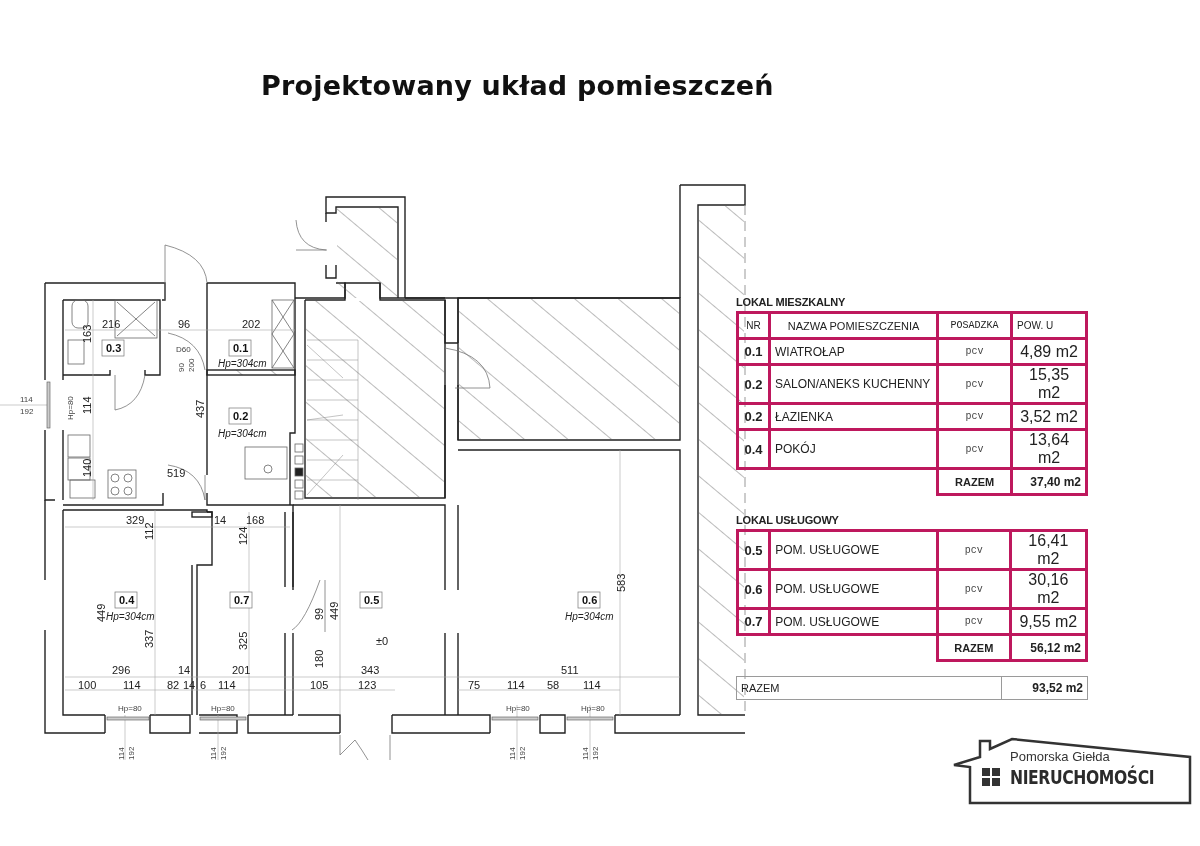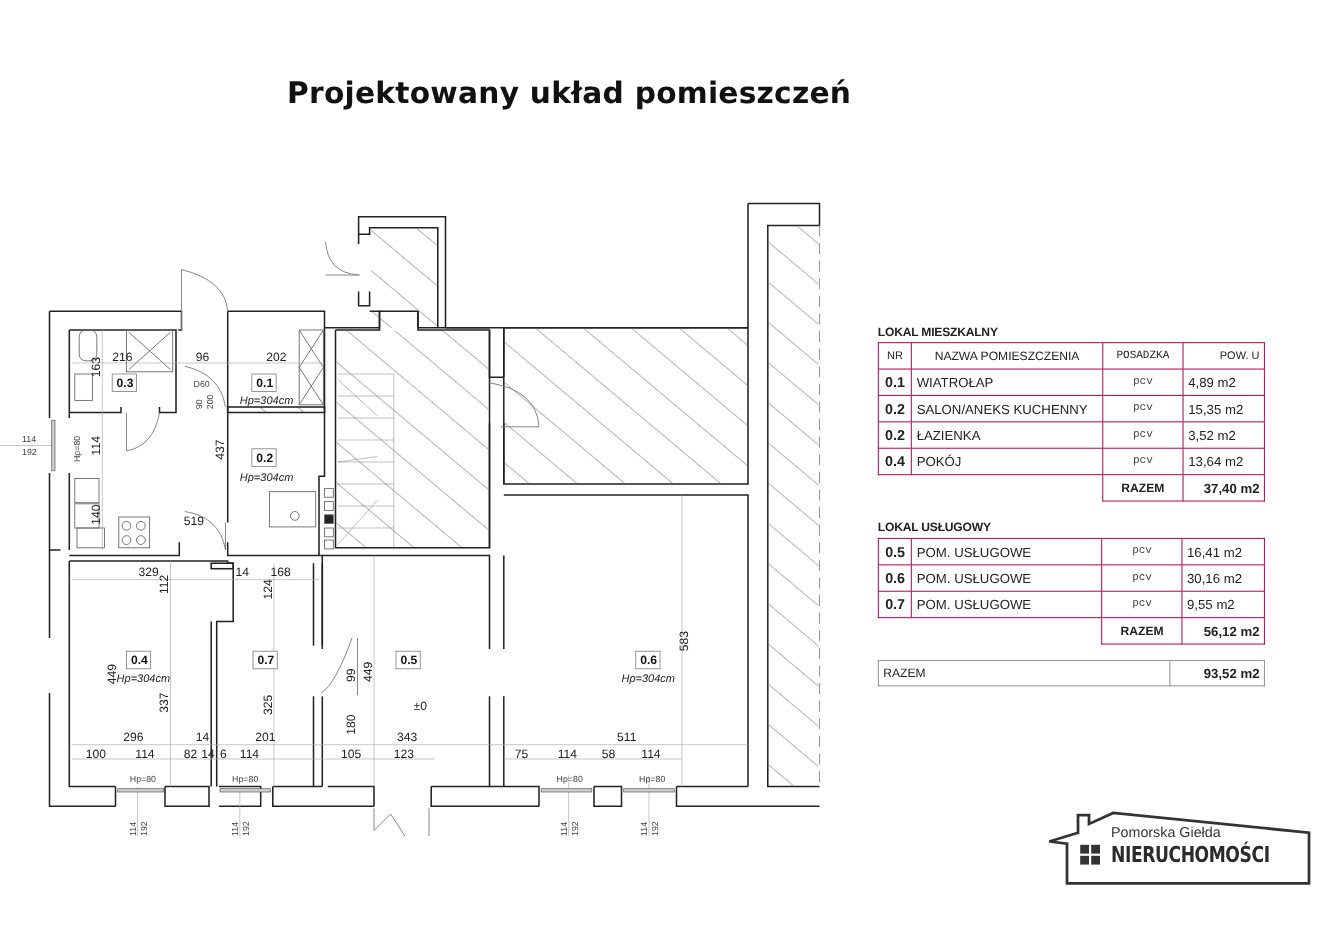--- a/index.html
+++ b/index.html
@@ -4,28 +4,28 @@
 <style>
   html, body { margin:0; padding:0; background:#ffffff; }
   body { width:1200px; height:846px; position:relative; overflow:hidden; font-family:"Liberation Sans", sans-serif; color:#1a1a1a; }
   .title { position:absolute; left:261px; top:70px; font-family:"DejaVu Sans", sans-serif; font-weight:bold; font-size:27px; color:#111; letter-spacing:0.2px; }
   svg.plan { position:absolute; left:0; top:0; }
   .dim { font-family:"Liberation Sans", sans-serif; font-size:11px; fill:#222; }
   .dim-s { font-family:"Liberation Sans", sans-serif; font-size:8px; fill:#444; }
   .roomlbl { font-family:"Liberation Sans", sans-serif; font-size:11px; font-weight:bold; fill:#111; }
   .hp { font-family:"Liberation Sans", sans-serif; font-size:10px; font-style:italic; fill:#222; }
 
-  .legend { position:absolute; left:798px; top:296px; width:352px; font-family:"Liberation Sans", sans-serif; color:#222; }
+  .legend { position:absolute; left:736px; top:296px; width:352px; font-family:"Liberation Sans", sans-serif; color:#222; }
   .sec-title { font-size:11px; font-weight:bold; margin-bottom:3px; letter-spacing:-0.2px; }
   table.tbl { border-collapse:collapse; width:352px; font-size:11px; }
-  table.tbl td { border:1px solid #be185d; height:23px; padding:0 4px; }
+  table.tbl td { border:3px solid #be185d; height:23px; padding:0 4px; }
   .c-nr { width:22px; font-weight:bold; font-size:13px; text-align:center; }
   .c-name { width:180px; font-size:12px; }
   .c-pos { width:68px; text-align:center; font-size:10px; color:#444;font-family:Liberation Mono, monospace; }
-  .c-pow { width:72px; text-align:left; font-size:12px; }
+  .c-pow { width:72px; text-align:center; font-size:16px; }
   .hdr td { font-size:10px; text-align:center; height:24px; }
   .sum-row td.blank { border:none; }
   .sum-row td.lbl { text-align:center; font-weight:bold; font-size:11px; height:23px; }
   .sum-row td.val { text-align:right; font-weight:bold; font-size:12px; }
   table.total { border-collapse:collapse; width:352px; margin-top:14px; }
   table.total td { border:1px solid #9a9a9a; height:22px; padding:0 4px; font-size:11px; }
   table.total td.val { text-align:right; font-weight:bold; font-size:12px; width:77px;margin-top:37px; }
   .height-note { margin-top:26px; font-size:11px; font-weight:bold; letter-spacing:-0.2px; }
 
   .logo { position:absolute; left:952px; top:735px; width:240px; height:70px; }
@@ -291,21 +291,21 @@
 </svg>
 
 <div class="legend">
   <div class="sec-title">LOKAL MIESZKALNY</div>
   <table class="tbl">
     <tbody>
         <tr class="hdr">
       <td class="c-nr" style="font-size:10px;font-weight:normal">NR</td>
       <td class="c-name" style="font-size:11px">NAZWA POMIESZCZENIA</td>
       <td class="c-pos" style="color:#222">POSADZKA</td>
-      <td class="c-pow" style="text-align:right">POW. U</td>
+      <td class="c-pow" style="text-align:left">POW. U</td>
     </tr>
     <tr>
       <td class="c-nr">0.1</td>
       <td class="c-name">WIATROŁAP</td>
       <td class="c-pos">pcv</td>
       <td class="c-pow">4,89 m2</td>
     </tr>
     <tr>
       <td class="c-nr">0.2</td>
       <td class="c-name">SALON/ANEKS KUCHENNY</td>

